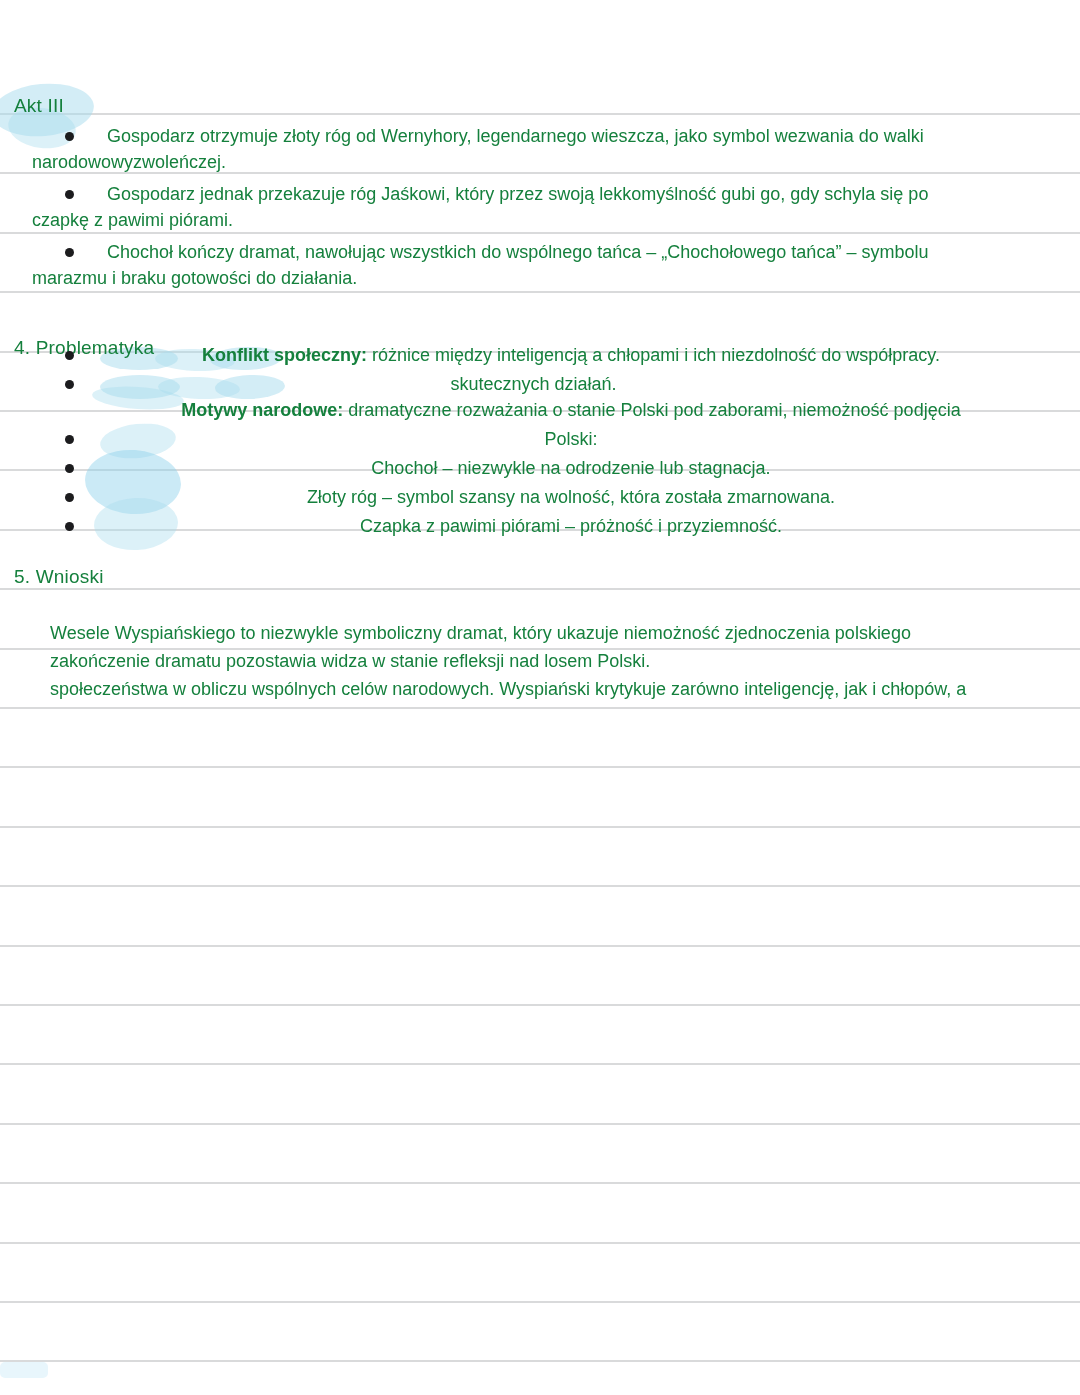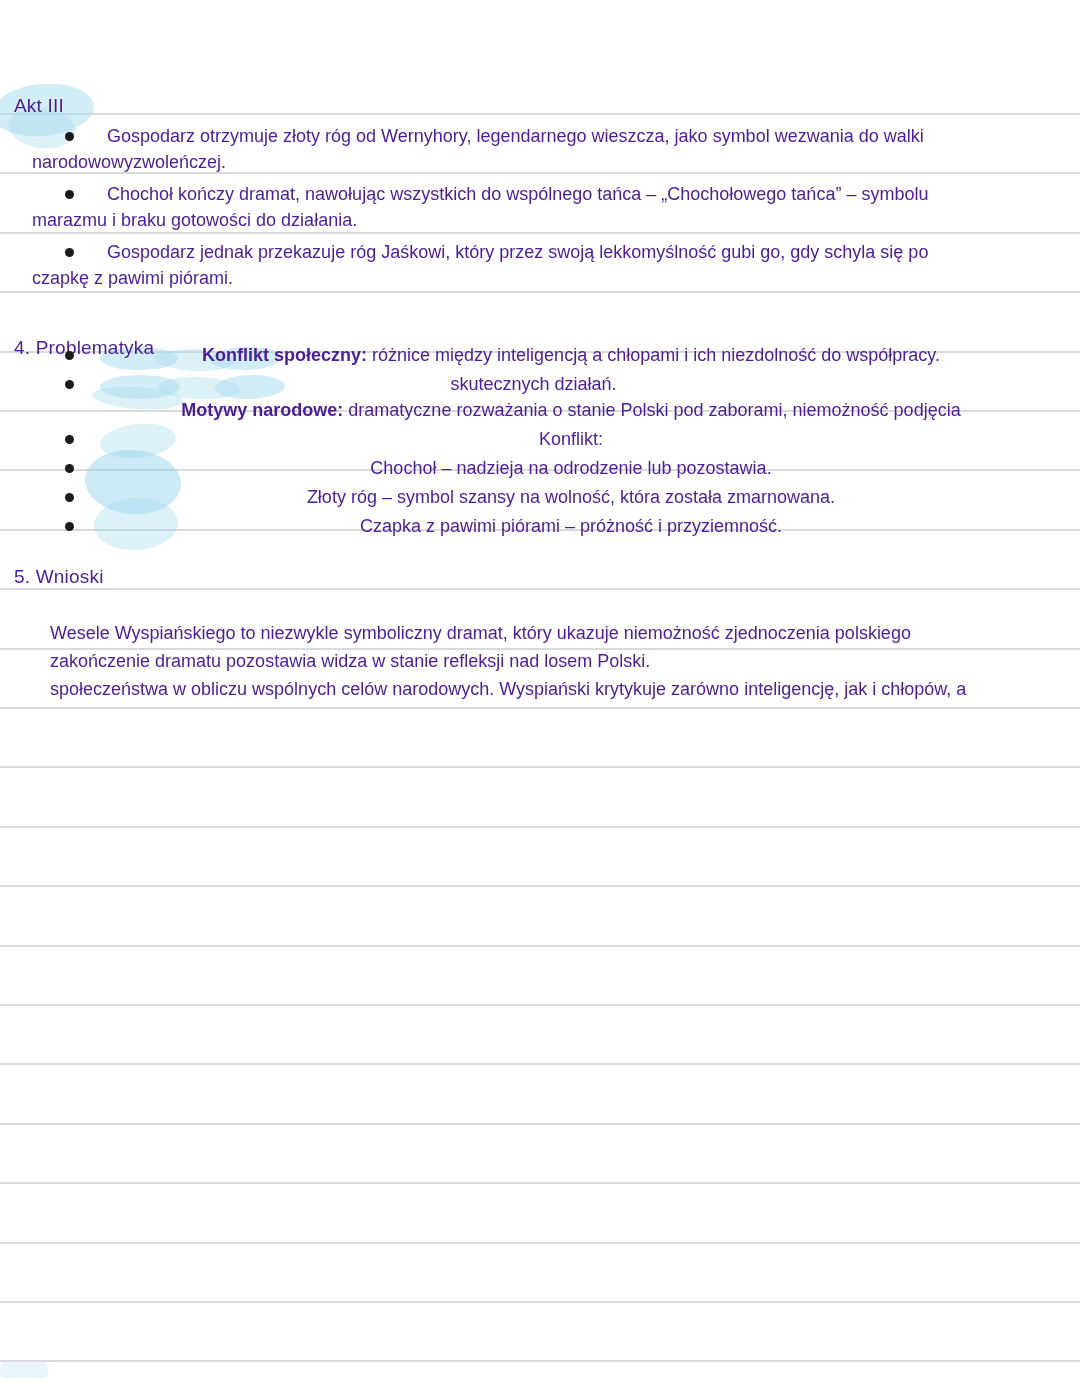--- a/index.html
+++ b/index.html
@@ -2,21 +2,21 @@
 <html><head>
 <meta charset="utf-8">
 <style>
   html,body{margin:0;padding:0;background:#ffffff;}
   .page{
     position:relative;
     width:1080px;height:1395px;
     background:#ffffff;
     overflow:hidden;
     font-family:"Liberation Sans","DejaVu Sans",sans-serif;
-    color:#4c1d95;
+    color:#15803d;
     font-size:18px;
   }
   
   .ruled{
     position:absolute;left:0;right:0;top:113px;bottom:0;
     background:repeating-linear-gradient(
       to bottom,
       #d9dadb 0px, #d9dadb 2px,
       transparent 2px, transparent 59.4px);
     z-index:0;
@@ -85,49 +85,49 @@
   <div class="txt heading" style="top:93px;">Akt III</div>
 
   <div class="txt block" style="top:123px;">
     <div class="li">
       <span class="dot"></span>
       <div class="line first">Gospodarz otrzymuje złoty róg od Wernyhory, legendarnego wieszcza, jako symbol wezwania do walki</div>
       <div class="line">narodowowyzwoleńczej.</div>
     </div>
     <div class="li">
       <span class="dot"></span>
-      <div class="line first">Chochoł kończy dramat, nawołując wszystkich do wspólnego tańca – „Chochołowego tańca” – symbolu</div>
-      <div class="line">marazmu i braku gotowości do działania.</div>
+      <div class="line first">Gospodarz jednak przekazuje róg Jaśkowi, który przez swoją lekkomyślność gubi go, gdy schyla się po</div>
+      <div class="line">czapkę z pawimi piórami.</div>
     </div>
     <div class="li">
       <span class="dot"></span>
-      <div class="line first">Gospodarz jednak przekazuje róg Jaśkowi, który przez swoją lekkomyślność gubi go, gdy schyla się po</div>
-      <div class="line">czapkę z pawimi piórami.</div>
+      <div class="line first">Chochoł kończy dramat, nawołując wszystkich do wspólnego tańca – „Chochołowego tańca” – symbolu</div>
+      <div class="line">marazmu i braku gotowości do działania.</div>
     </div>
   </div>
 
   <div class="txt heading" style="top:314px;margin-top:21px;">4. Problematyka</div>
 
   <div class="txt block" style="top:342px;text-align:center;">
     <div class="li tight">
       <span class="dot"></span>
       <div class="line first"><span class="b">Konflikt społeczny:</span><span> różnice między inteligencją a chłopami i ich niezdolność do współpracy.</span></div>
     </div>
     <div class="li tight">
       <span class="dot"></span>
       <div class="line">skutecznych działań.</div>
       <div class="line first"><span class="b">Motywy narodowe:</span><span> dramatyczne rozważania o stanie Polski pod zaborami, niemożność podjęcia</span></div>
     </div>
     <div class="li tight">
       <span class="dot"></span>
-      <div class="line first">Konflikt:</div>
+      <div class="line first">Polski:</div>
     </div>
     <div class="li tight">
       <span class="dot"></span>
-      <div class="line first">Chochoł – nadzieja na odrodzenie lub pozostawia.</div>
+      <div class="line first">Chochoł – niezwykle na odrodzenie lub stagnacja.</div>
     </div>
     <div class="li tight">
       <span class="dot"></span>
       <div class="line first">Złoty róg – symbol szansy na wolność, która została zmarnowana.</div>
     </div>
     <div class="li tight">
       <span class="dot"></span>
       <div class="line first">Czapka z pawimi piórami – próżność i przyziemność.</div>
     </div>
   </div>

